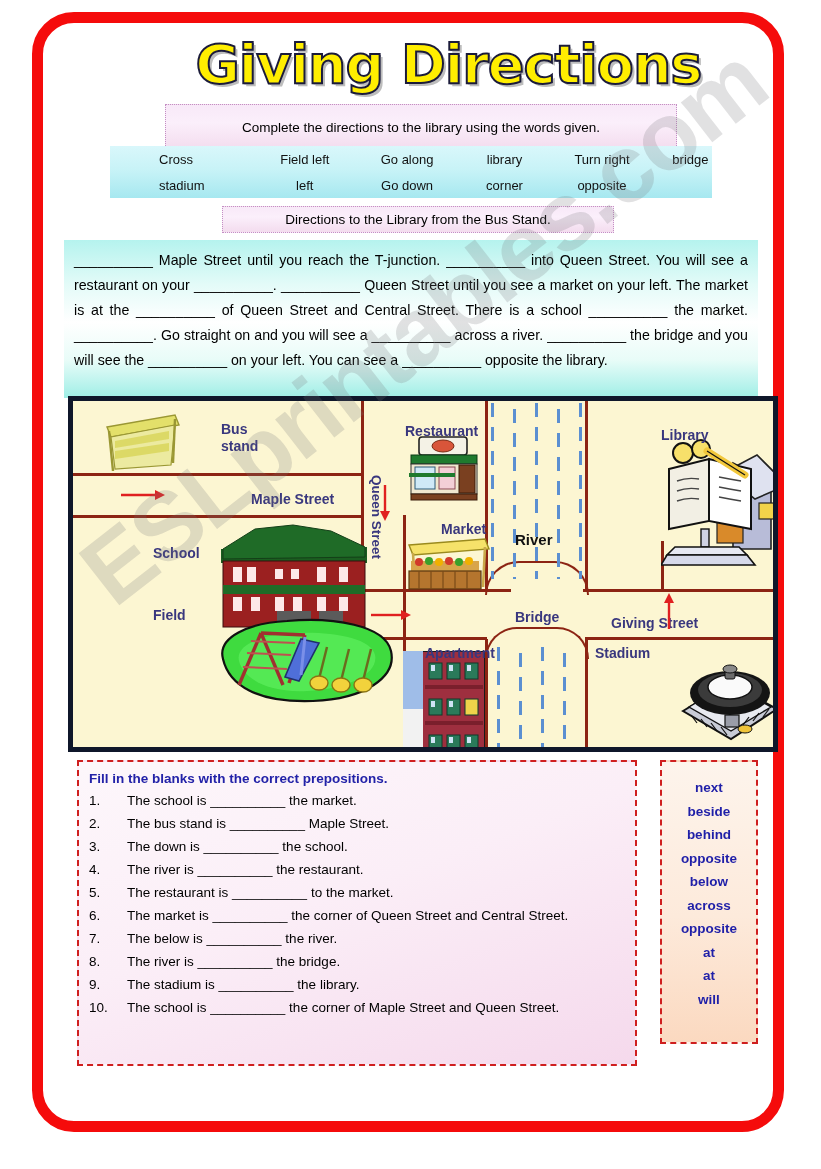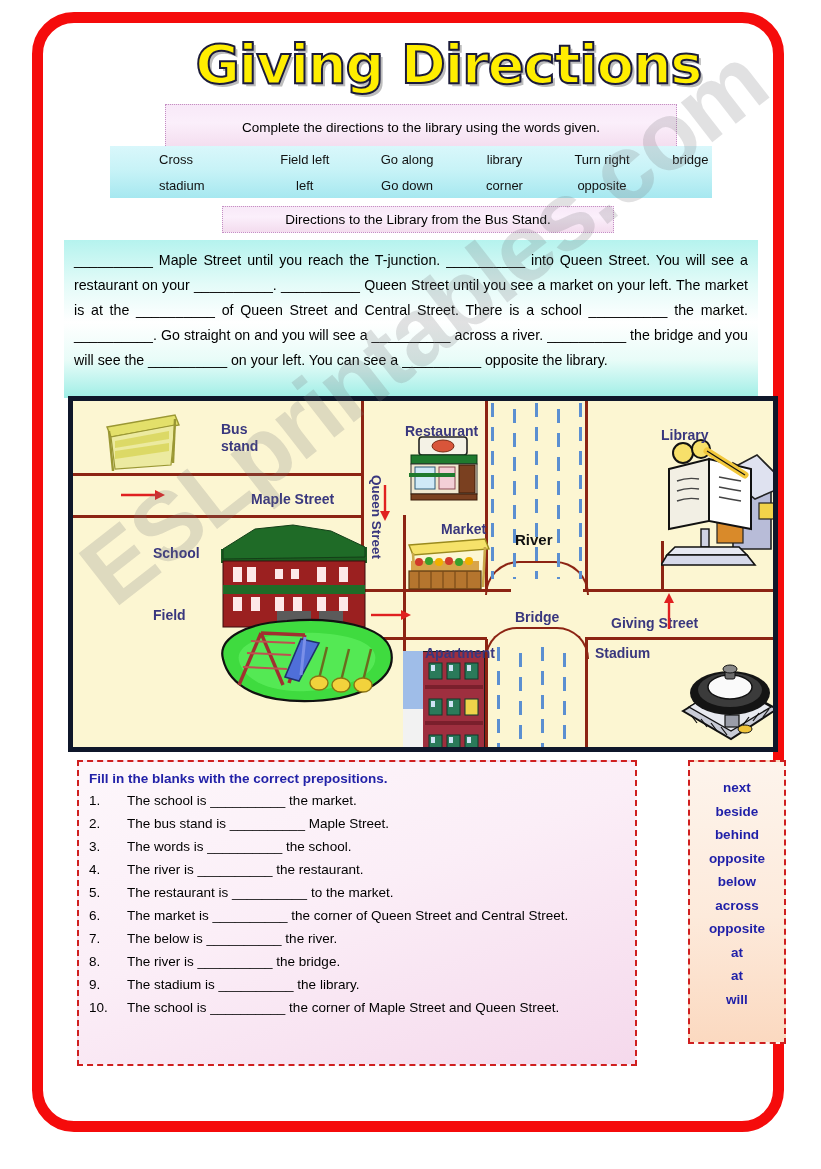--- a/index.html
+++ b/index.html
@@ -94,21 +94,21 @@
   .ex-head{ color:#2222a8; font-weight:bold; font-size:13.5px; margin-bottom:3px; }
   .ex-item{ display:flex; font-size:13.5px; color:#000; line-height:23px; }
   .ex-num{ width:38px; flex:0 0 38px; }
   .ex-txt{ flex:1; text-align:justify; text-align-last:left; }
 
   
   .wordcol{
     position:absolute; left:660px; top:760px; width:98px; height:284px;
     box-sizing:border-box; border:2px dashed #cf1f1f;
     background:linear-gradient(to bottom,#fdf4ec 0%, #fdeadb 55%, #fbd9c0 100%);
-    padding-top:14px; text-align:center; z-index:10;margin-left:28px;
+    padding-top:14px; text-align:center; z-index:10;
   }
   .wordcol div{ color:#1f1fa8; font-weight:bold; font-size:13.5px; line-height:23.5px; }
 </style>
 </head>
 <body>
 
 <div class="page-frame"></div>
 
 <div class="title">Giving Directions</div>
 
@@ -402,21 +402,21 @@
       <div class="ex-item">
         <span class="ex-num">1.</span>
         <span class="ex-txt">The school is __________ the market.</span>
       </div>
       <div class="ex-item">
         <span class="ex-num">2.</span>
         <span class="ex-txt">The bus stand is __________ Maple Street.</span>
       </div>
       <div class="ex-item">
         <span class="ex-num">3.</span>
-        <span class="ex-txt">The words is __________ the school.</span>
+        <span class="ex-txt">The down is __________ the school.</span>
       </div>
       <div class="ex-item">
         <span class="ex-num">4.</span>
         <span class="ex-txt">The river is __________ the restaurant.</span>
       </div>
       <div class="ex-item">
         <span class="ex-num">5.</span>
         <span class="ex-txt">The restaurant is __________ to the market.</span>
       </div>
       <div class="ex-item">

